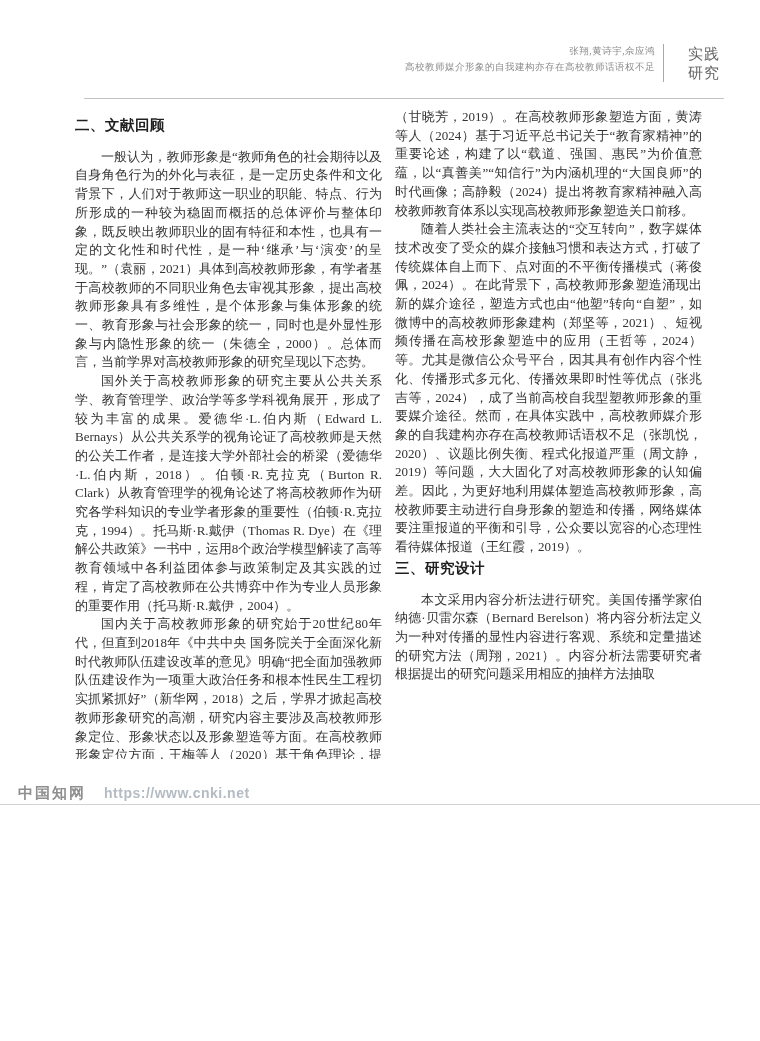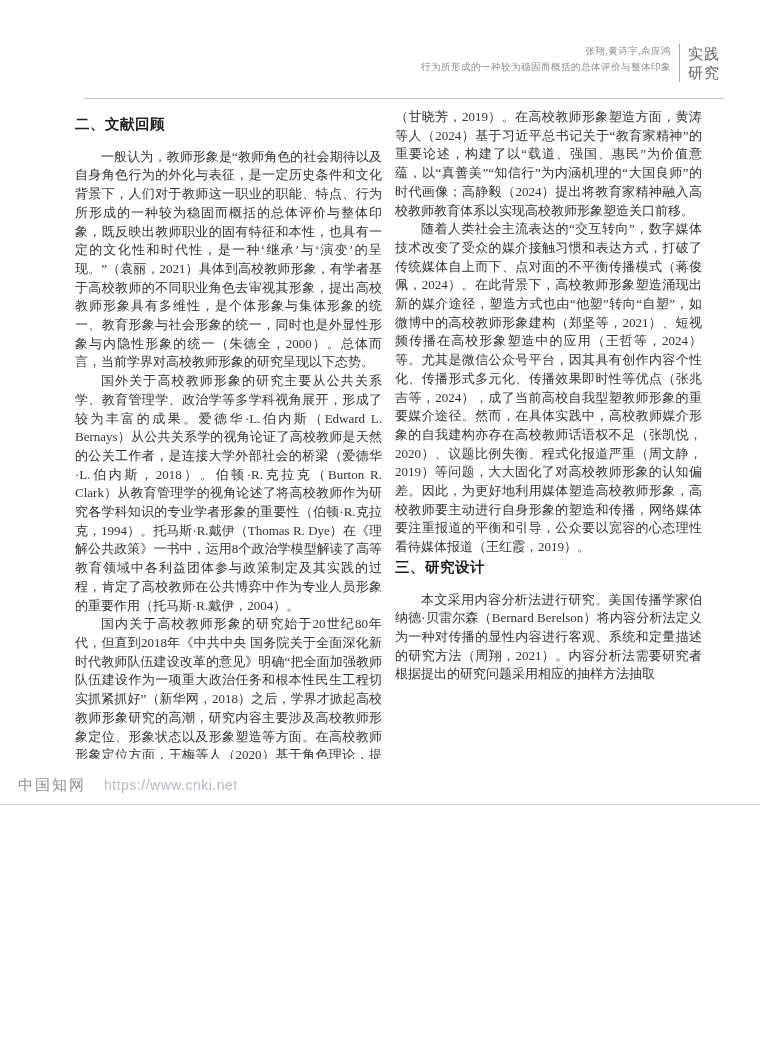--- a/index.html
+++ b/index.html
@@ -8,70 +8,71 @@
     overflow:hidden; font-family:"Liberation Serif","DejaVu Serif",serif;
   }
 
   
   .header { position:absolute; top:44px; right:40px; display:flex; align-items:stretch; }
   .header-meta {
     text-align:right; font-size:9.5px; line-height:15.5px; color:#8b8b8b;
     padding-right:8px; letter-spacing:0.5px;
   }
   .header-tag {
-    border-left:1px solid #a8a8a8; padding-left:8px;
+    border-left:1px solid #a8a8a8; padding-left:24px;
     display:flex; flex-direction:column; justify-content:center;
     font-family:"Liberation Sans","DejaVu Sans",sans-serif;
     font-size:15px; line-height:19px; color:#636363; letter-spacing:1px;
   }
   .header-rule {
     position:absolute; top:98px; left:84px; right:36px;
     border-top:1px solid #c3c3c3; height:0;
   }
 
   
   .content { position:absolute; top:108px; left:75px; width:627px; display:flex; gap:13px; }
   .col {
     width:307px; font-size:13px; line-height:18.7px; color:#333333;
     text-align:justify; text-justify:inter-ideograph;
   }
   .col p { margin:0; text-indent:2em; }
   .col p.no-indent { text-indent:0; }
   .sec-heading {
-    font-family:Liberation Mono, monospace;
+    font-family:Liberation Serif, serif;
     font-size:14.5px; font-weight:bold; color:#1f1f1f;
     margin:8px 0 13px 0; text-indent:0; letter-spacing:0.5px;
   }
   .sec-heading.mid { margin:2px 0 13px 0; }
 
   
   .page-number {
     position:absolute; left:610px; top:962px;
     font-size:13px; color:#4a4a4a; letter-spacing:2px;
   }
 
   
   .footer { position:absolute; left:0; right:0; bottom:0; height:50px; background:#ffffff; }
   .footer-bottom-rule { position:absolute; left:0; right:0; bottom:4px; border-top:1px solid #d2d2d2; }
   .footer-brand {
-    position:absolute; left:18px; top:17px;
+    position:absolute; left:18px; top:25px;
     font-family:"Liberation Sans","DejaVu Sans",sans-serif;
+    font-weight:bold;
   }
   .footer-site { font-size:15px; color:#8f8f8f; letter-spacing:2px; }
   .footer-url { font-size:14px; color:#b4bbc3; margin-left:18px; letter-spacing:0.5px; }
 </style>
 </head>
 <body>
 
 <div class="page">
 
   <div class="header">
     <div class="header-meta">
       <div>张翔,黄诗宇,佘应鸿</div>
-      <div>行为所形成的一种较为稳固而概括的总体评价与整体印象</div>
+      <div>高校教师媒介形象的自我建构亦存在高校教师话语权不足</div>
     </div>
     <div class="header-tag">
       <span>实践</span>
       <span>研究</span>
     </div>
   </div>
   <div class="header-rule"></div>
 
   <div class="content">
 

